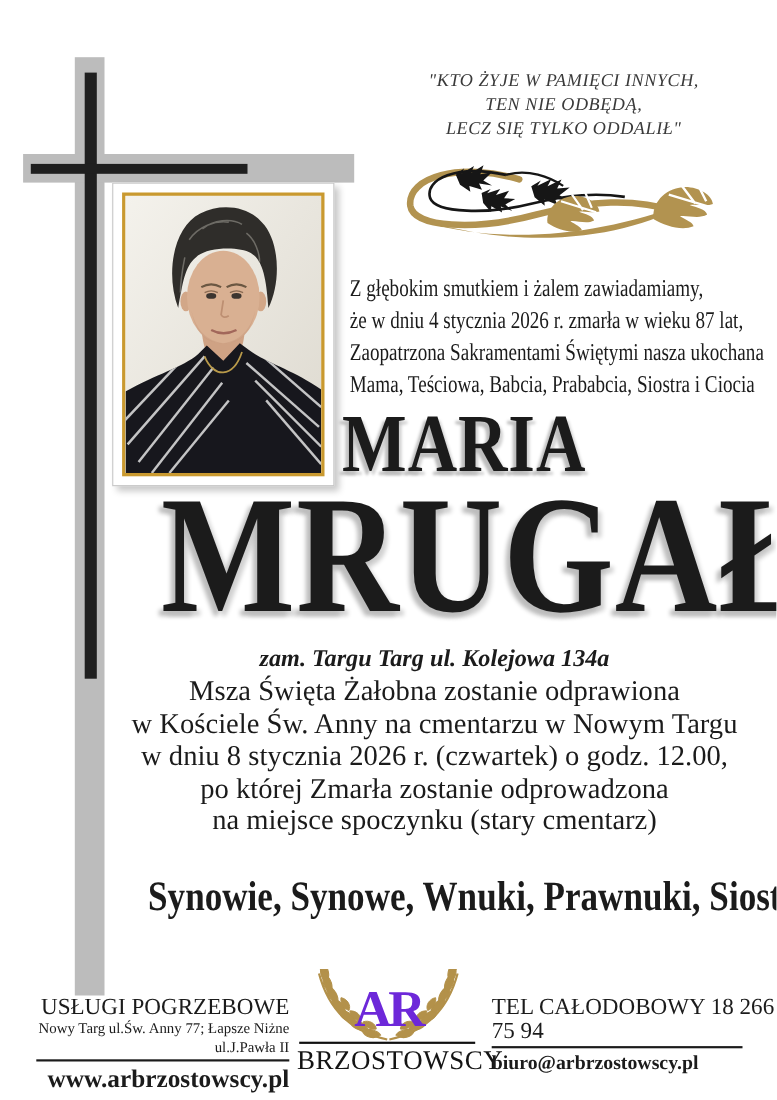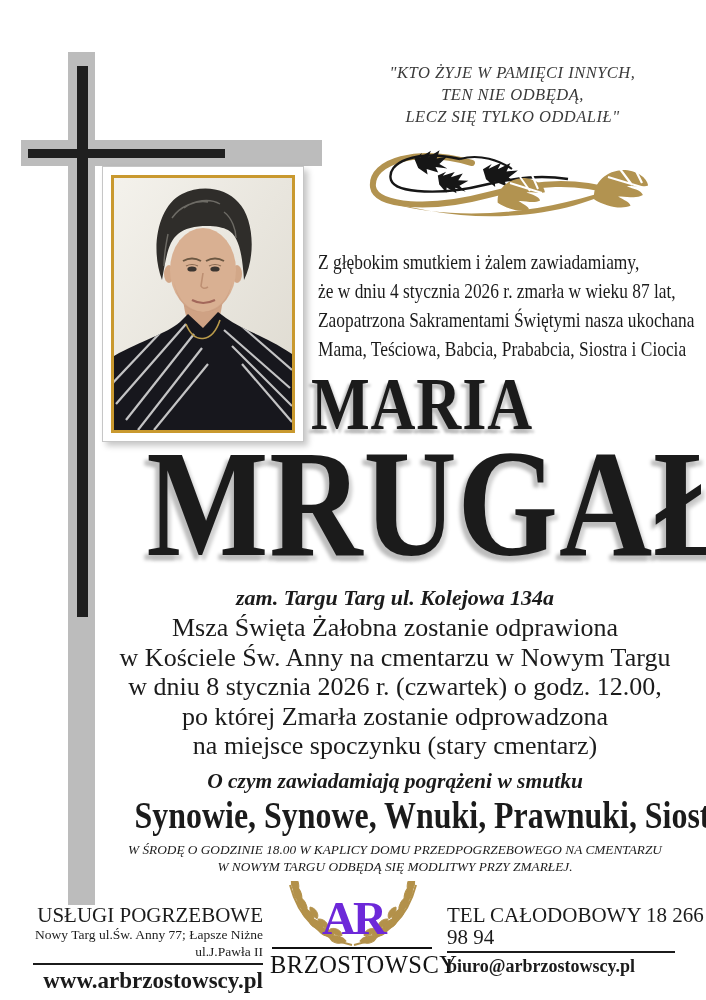--- a/index.html
+++ b/index.html
@@ -164,27 +164,22 @@
   <div class="abs residence">zam. Targu Targ ul. Kolejowa 134a</div>
 
   <div class="abs mass">
     <div>Msza Święta Żałobna zostanie odprawiona</div>
     <div>w Kościele Św. Anny na cmentarzu w Nowym Targu</div>
     <div>w dniu 8 stycznia 2026 r. (czwartek) o godz. 12.00,</div>
     <div>po której Zmarła zostanie odprowadzona</div>
     <div>na miejsce spoczynku (stary cmentarz)</div>
   </div>
 
-  <div class="abs oczym">O czym zawiadamiają pogrążeni w smutku</div>
   <div class="abs family">Synowie, Synowe, Wnuki, Prawnuki, Siostry i Rodzina</div>
 
-  <div class="abs prayers">
-    <div>W ŚRODĘ O GODZINIE 18.00 W KAPLICY DOMU PRZEDPOGRZEBOWEGO NA CMENTARZU</div>
-    <div>W NOWYM TARGU ODBĘDĄ SIĘ MODLITWY PRZY ZMARŁEJ.</div>
-  </div>
 
   <div class="abs f-left">
     <div class="f-title">USŁUGI POGRZEBOWE</div>
     <div class="f-addr">Nowy Targ ul.Św. Anny 77; Łapsze Niżne ul.J.Pawła II</div>
     <div class="f-line-l"></div>
     <div class="f-www">www.arbrzostowscy.pl</div>
   </div>
 
   <div class="abs f-logo">
     <svg width="166" height="68" viewBox="0 0 166 68" style="position:absolute;top:0;left:0;">
@@ -221,18 +216,18 @@
           <use href="#wl" transform="translate(40,26) rotate(65) scale(0.8)"></use>
         </g>
       </g>
     </svg>
     <div class="f-ar">AR</div>
     <div class="f-logoline"></div>
     <div class="f-brand">BRZOSTOWSCY</div>
   </div>
 
   <div class="abs f-right">
-    <div class="f-title">TEL CAŁODOBOWY 18 266 98 94</div>
+    <div class="f-title">TEL CAŁODOBOWY 18 266 75 94</div>
     <div class="f-line-r"></div>
     <div class="f-mail">biuro@arbrzostowscy.pl</div>
   </div>
 
 </div>
 
 </body></html>

